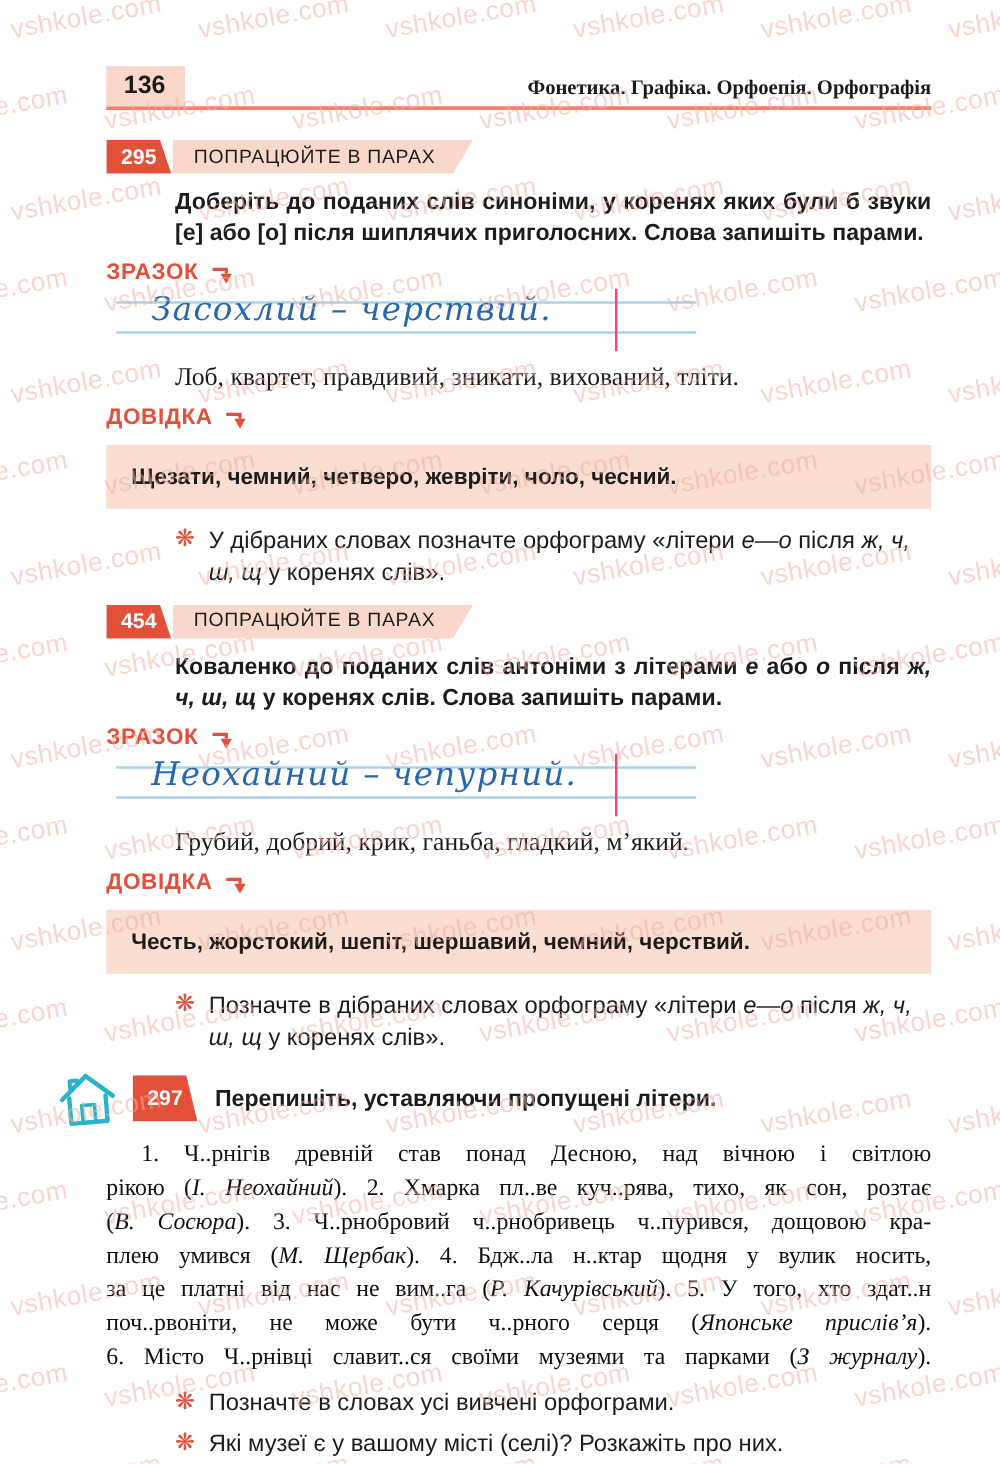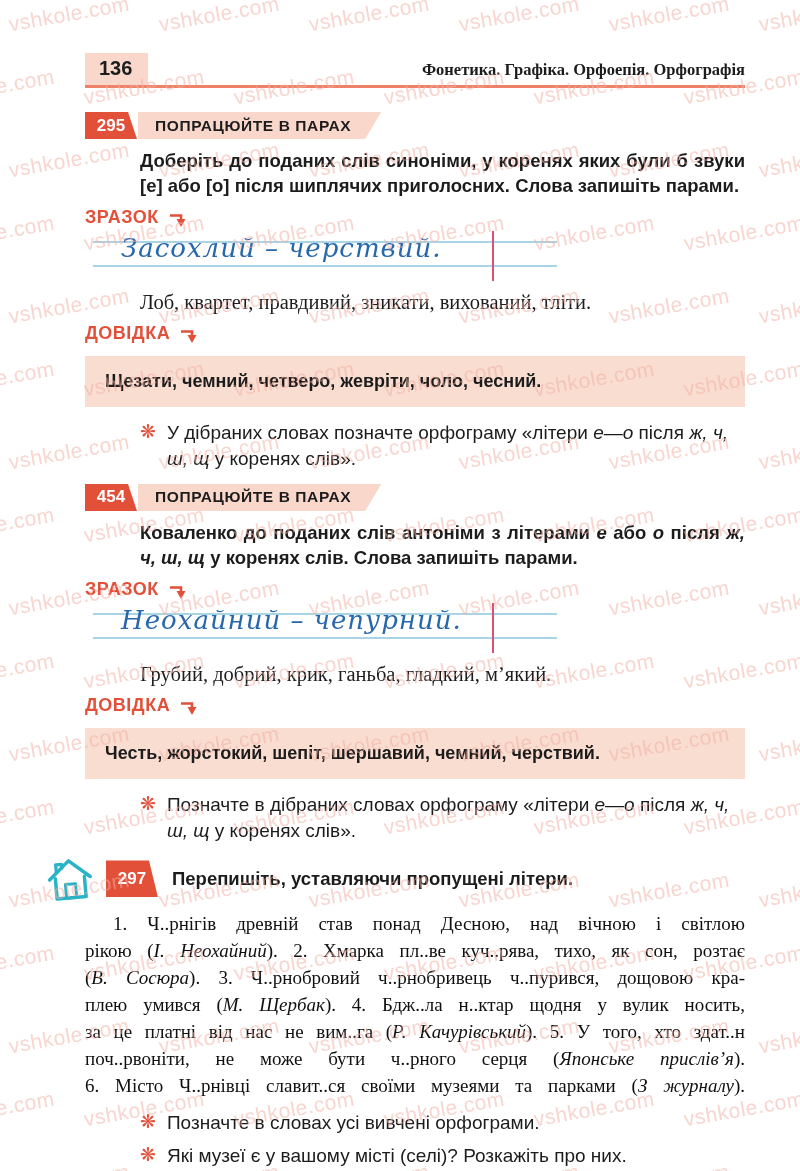--- a/index.html
+++ b/index.html
@@ -21,21 +21,21 @@
   .pagechip{background:#f9d8cb; font-weight:bold; font-size:20px; padding:4px 16px 5px 14px;}
   .chapter{font-weight:bold; font-size:16.5px; padding-bottom:5px;font-family:Liberation Serif, serif;}
   
   .exhead{display:flex; align-items:stretch; margin-top:24px; height:27px;}
   .badge{
     background:#e3503a; color:#ffffff; font-weight:bold; font-size:17px;
     display:flex; align-items:center; justify-content:center; width:52px;
     clip-path:polygon(0 0, calc(100% - 9px) 0, 100% 100%, 0 100%);
   }
   .banner{
-    background:#f9d8cb; display:flex; align-items:center; font-weight:bold;
+    background:#f9d8cb; display:flex; align-items:center; font-weight:normal;
     font-size:15.5px; letter-spacing:.6px; padding:0 30px 0 17px; margin-left:1px;
     clip-path:polygon(0 0, 100% 0, calc(100% - 16px) 100%, 0 100%);
   }
   
   .task{margin:9px 0 0 55px; font-weight:bold; font-size:18.5px; line-height:1.36; text-align:justify;}
   .em{font-style:italic;}
   
   .redlabel{display:flex; align-items:flex-start; gap:9px; margin-top:9px;
     color:#e3503a; font-weight:bold; font-size:18px; letter-spacing:.5px;}
   .redlabel svg{margin-top:4px;}

